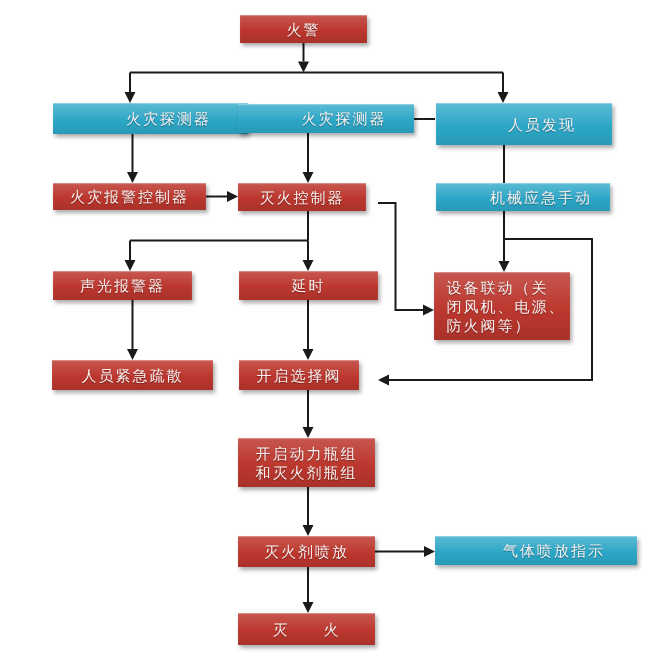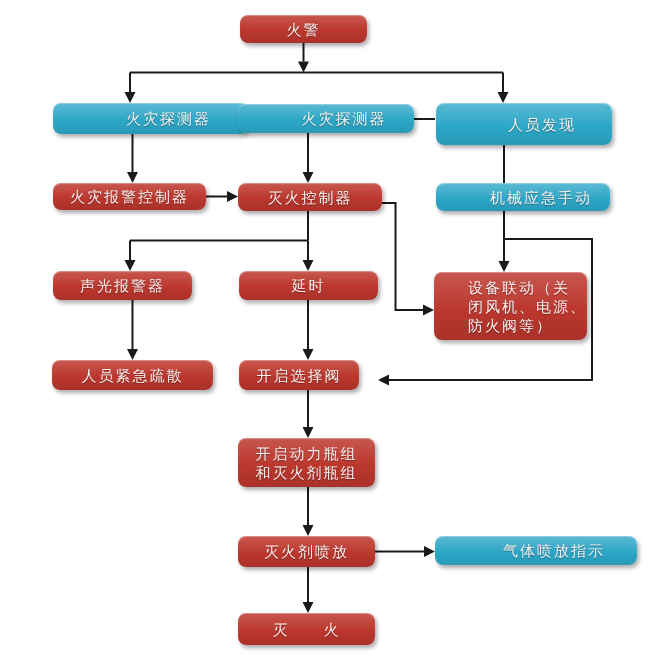--- a/index.html
+++ b/index.html
@@ -17,21 +17,21 @@
     color: var(--connector, #1a1a1a);
   }
   svg.edges path { stroke: currentColor; stroke-width: 2; fill: none; }
   svg.edges polygon { fill: currentColor; stroke: none; }
 
   .node {
     position: absolute;
     display: flex;
     align-items: center;
     justify-content: center;
-    border-radius: 8px;
+    border-radius: 0;
     box-shadow: 2px 3px 4px rgba(0,0,0,0.33), inset 0 1px 1px rgba(255,255,255,0.35);
     z-index: 2;
   }
   .node.red {
     background: var(--node-red, #bc372e);
     background: linear-gradient(180deg,
       color-mix(in srgb, var(--node-red, #bc372e), #ffffff 16%) 0%,
       var(--node-red, #bc372e) 55%,
       color-mix(in srgb, var(--node-red, #bc372e), #000000 10%) 100%);
   }
@@ -45,21 +45,21 @@
   }
   .node-label {
     color: var(--label-text, #f7f0ef);
     font-size: 15px;
     letter-spacing: 2px;
     line-height: 19px;
     text-align: center;
     white-space: pre-line;
     text-shadow: 0 1px 1px rgba(0,0,0,0.35);
   }
-  .node.align-left { justify-content: flex-end; padding-left: 25px; }
+  .node.align-left { justify-content: center; padding-left: 8px; }
   .node.align-left .node-label { text-align: left; }
 </style>
 </head>
 <body style="background: rgb(255, 255, 255);">
 
 <div class="canvas">
 
   <svg class="edges" width="661" height="665" viewBox="0 0 661 665">
 
     <g>
@@ -160,21 +160,21 @@
   </div>
 
   <div class="node blue" style="left:436px;top:103px;width:140px;height:42px">
     <span class="node-label">人员发现</span>
   </div>
 
   <div class="node red" style="left:53px;top:183px;width:153px;height:27px">
     <span class="node-label">火灾报警控制器</span>
   </div>
 
-  <div class="node red" style="left:238px;top:183px;width:144px;height:28px">
+  <div class="node red" style="left:238px;top:183px;width:128px;height:28px">
     <span class="node-label">灭火控制器</span>
   </div>
 
   <div class="node blue" style="left:436px;top:183px;width:138px;height:28px">
     <span class="node-label">机械应急手动</span>
   </div>
 
   <div class="node red" style="left:53px;top:271px;width:139px;height:29px">
     <span class="node-label">声光报警器</span>
   </div>

